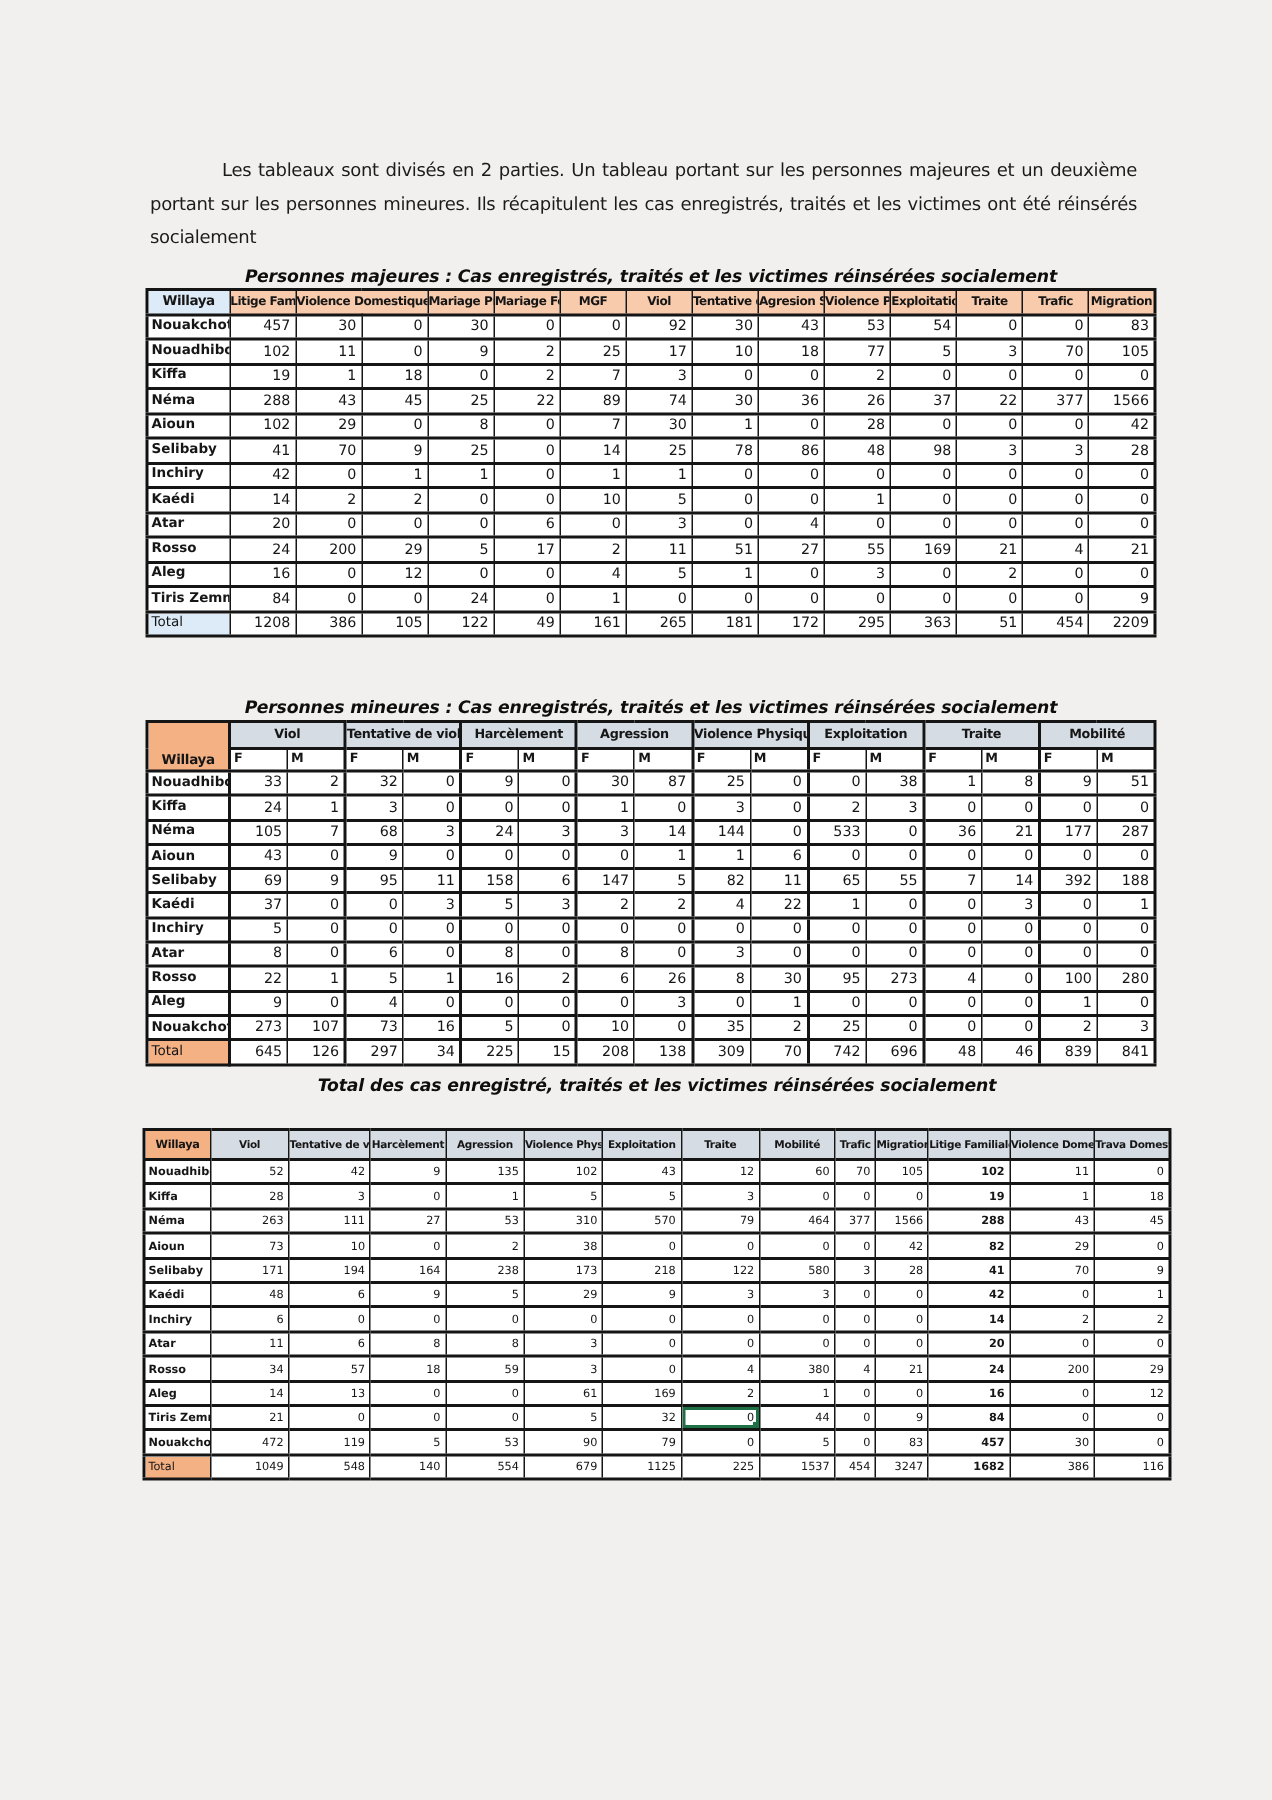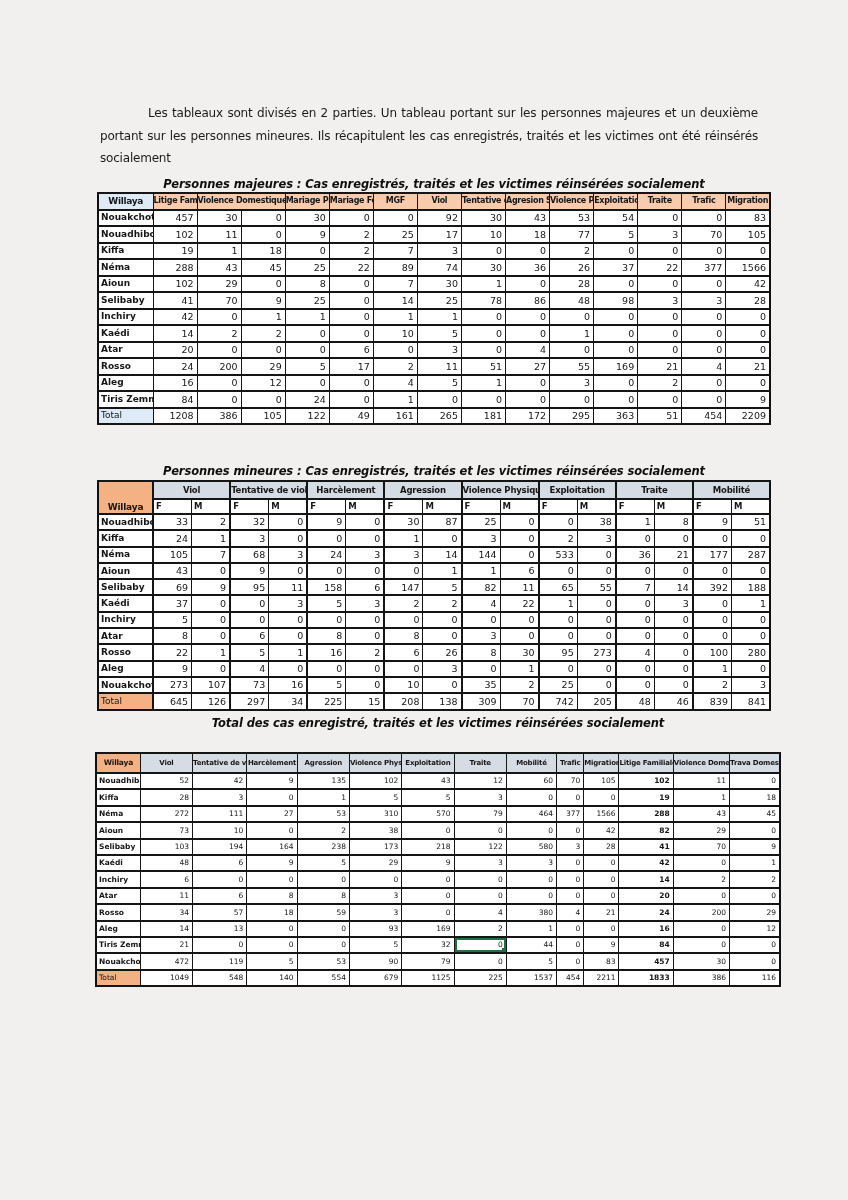--- a/index.html
+++ b/index.html
@@ -603,21 +603,21 @@
         <td class="num">126</td>
         <td class="num gstart">297</td>
         <td class="num">34</td>
         <td class="num gstart">225</td>
         <td class="num">15</td>
         <td class="num gstart">208</td>
         <td class="num">138</td>
         <td class="num gstart">309</td>
         <td class="num">70</td>
         <td class="num gstart">742</td>
-        <td class="num">205</td>
+        <td class="num">696</td>
         <td class="num gstart">48</td>
         <td class="num">46</td>
         <td class="num gstart">839</td>
         <td class="num">841</td>
       </tr>
     </tbody>
   </table>
 
 <div class="tbl-title" id="t3-title">Total des cas enregistré, traités et les victimes réinsérées socialement</div>
 <table id="tbl-total">
@@ -683,21 +683,21 @@
         <td class="num">3</td>
         <td class="num">0</td>
         <td class="num">0</td>
         <td class="num">0</td>
         <td class="num b">19</td>
         <td class="num">1</td>
         <td class="num">18</td>
       </tr>
       <tr>
         <td class="lbl">Néma</td>
-        <td class="num">272</td>
+        <td class="num">263</td>
         <td class="num">111</td>
         <td class="num">27</td>
         <td class="num">53</td>
         <td class="num">310</td>
         <td class="num">570</td>
         <td class="num">79</td>
         <td class="num">464</td>
         <td class="num">377</td>
         <td class="num">1566</td>
         <td class="num b">288</td>
@@ -715,21 +715,21 @@
         <td class="num">0</td>
         <td class="num">0</td>
         <td class="num">0</td>
         <td class="num">42</td>
         <td class="num b">82</td>
         <td class="num">29</td>
         <td class="num">0</td>
       </tr>
       <tr>
         <td class="lbl">Selibaby</td>
-        <td class="num">103</td>
+        <td class="num">171</td>
         <td class="num">194</td>
         <td class="num">164</td>
         <td class="num">238</td>
         <td class="num">173</td>
         <td class="num">218</td>
         <td class="num">122</td>
         <td class="num">580</td>
         <td class="num">3</td>
         <td class="num">28</td>
         <td class="num b">41</td>
@@ -799,21 +799,21 @@
         <td class="num b">24</td>
         <td class="num">200</td>
         <td class="num">29</td>
       </tr>
       <tr>
         <td class="lbl">Aleg</td>
         <td class="num">14</td>
         <td class="num">13</td>
         <td class="num">0</td>
         <td class="num">0</td>
-        <td class="num">93</td>
+        <td class="num">61</td>
         <td class="num">169</td>
         <td class="num">2</td>
         <td class="num">1</td>
         <td class="num">0</td>
         <td class="num">0</td>
         <td class="num b">16</td>
         <td class="num">0</td>
         <td class="num">12</td>
       </tr>
       <tr>
@@ -852,19 +852,19 @@
         <td class="lbl">Total</td>
         <td class="num">1049</td>
         <td class="num">548</td>
         <td class="num">140</td>
         <td class="num">554</td>
         <td class="num">679</td>
         <td class="num">1125</td>
         <td class="num">225</td>
         <td class="num">1537</td>
         <td class="num">454</td>
-        <td class="num">2211</td>
-        <td class="num b">1833</td>
+        <td class="num">3247</td>
+        <td class="num b">1682</td>
         <td class="num">386</td>
         <td class="num">116</td>
       </tr>
     </tbody>
   </table>
 
 </body></html>

